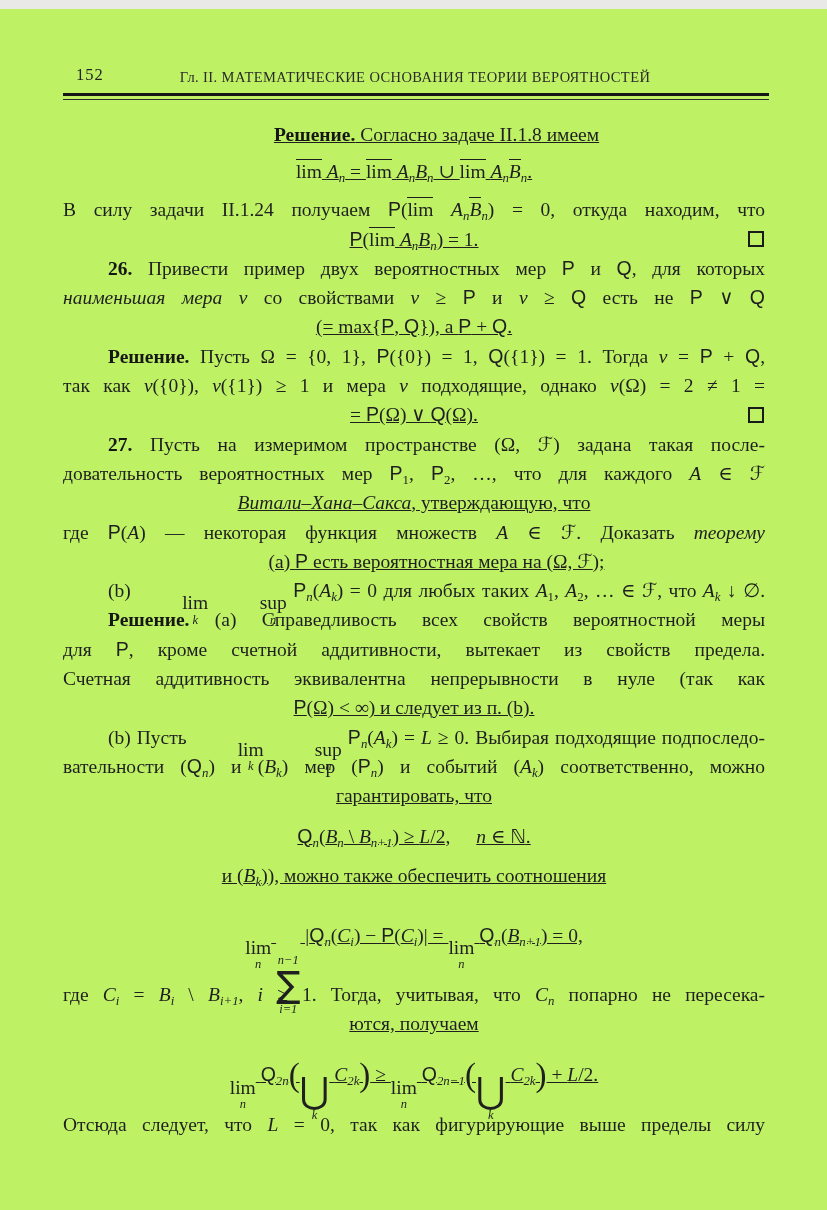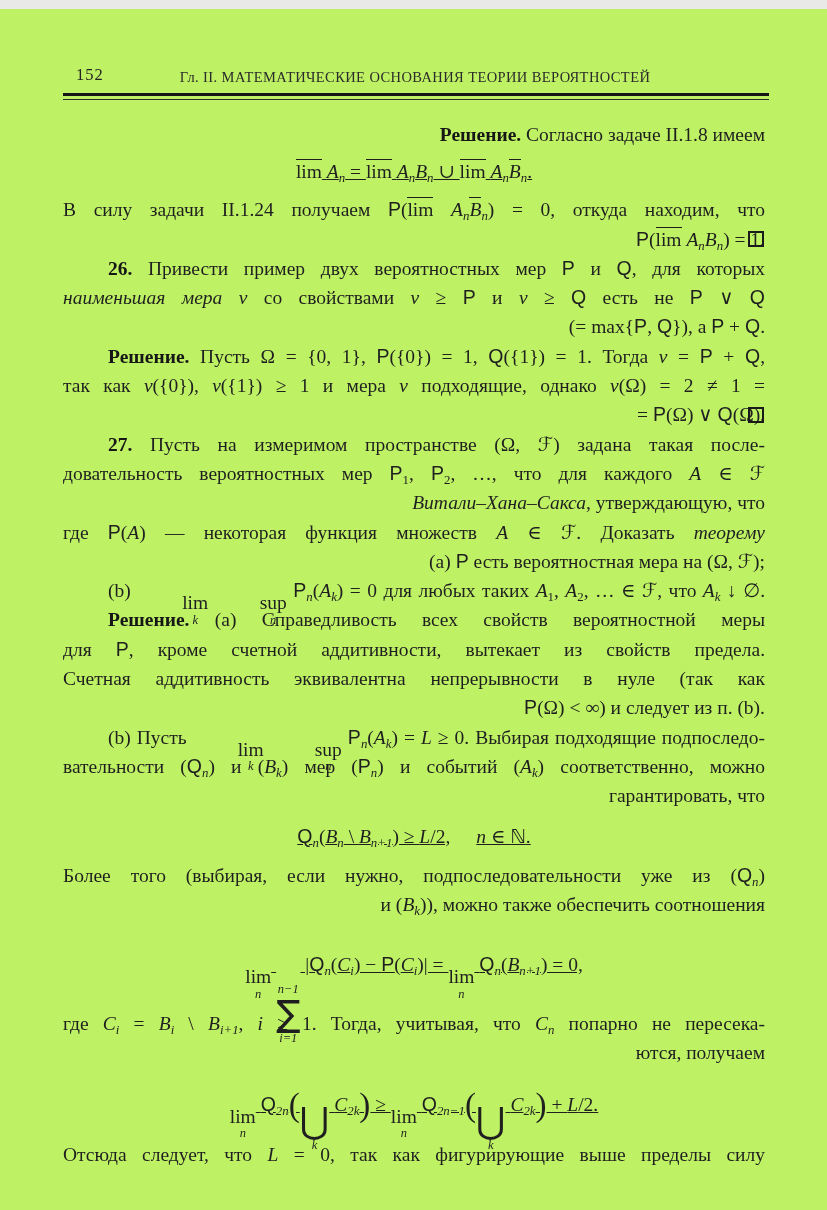--- a/index.html
+++ b/index.html
@@ -13,21 +13,21 @@
   .header{position:absolute;left:63px;top:56px;width:704px;text-align:center;}
   .pagenum{position:absolute;left:13px;top:0;font-size:16.5px;letter-spacing:1px;color:#232323;}
   .runtitle{font-size:14.5px;letter-spacing:.4px;color:#2a2a2a;white-space:nowrap;}
   .rule-thick{position:absolute;left:63px;top:84px;width:706px;height:3px;background:#161616;}
   .rule-thin{position:absolute;left:63px;top:90px;width:706px;height:1px;background:#2b2b2b;}
   
   .body{position:absolute;left:63px;top:111px;width:702px;}
   .ln{position:relative;}
   .t{height:29.3px;line-height:29.3px;}
   .j{text-align:justify;text-align-last:justify;}
-  .last{text-align:right;text-align-last:auto;}
+  .last{text-align:center;text-align-last:auto;text-decoration:underline;}
   .ind{text-indent:45px;}
   .f{text-align:right;text-align-last:center;text-decoration:underline;}
   .f1{height:46px;line-height:46px;}
   .f2{height:52px;line-height:52px;}
   .f3{height:50px;line-height:50px;}
   .f4{height:90px;line-height:90px;}
   .f5{height:72px;line-height:72px;}
   
   .r{color:inherit;}
   .b{font-weight:bold;color:#161616;}
@@ -89,21 +89,20 @@
       <div class="ln t ind j"><span class="r p">(b) Пусть </span><span class="st">
           <span class="mid">lim</span>
           <span class="sm">k</span>
         </span><span class="r p"> </span><span class="st">
           <span class="mid">sup</span>
           <span class="sm">n</span>
         </span><span class="r p"> </span><span class="r sf">P</span><span class="r sub">n</span><span class="r p">(</span><span class="r i">A</span><span class="r sub">k</span><span class="r p">) = </span><span class="r i">L</span><span class="r p"> ≥ 0. Выбирая подходящие подпоследо-</span></div>
       <div class="ln t j"><span class="r p">вательности (</span><span class="r sf">Q</span><span class="r sub">n</span><span class="r p">) и (</span><span class="r i">B</span><span class="r sub">k</span><span class="r p">) мер (</span><span class="r sf">P</span><span class="r sub">n</span><span class="r p">) и событий (</span><span class="r i">A</span><span class="r sub">k</span><span class="r p">) соответственно, можно</span></div>
       <div class="ln t last"><span class="r p">гарантировать, что</span></div>
       <div class="ln f f3"><span class="r sf">Q</span><span class="r sub">n</span><span class="r p">(</span><span class="r i">B</span><span class="r sub">n</span><span class="r p"> \ </span><span class="r i">B</span><span class="r sub">n+1</span><span class="r p">) ≥ </span><span class="r i">L</span><span class="r p">/2,</span><span class="r gap"></span><span class="r i">n</span><span class="r p"> ∈ </span><span class="r bb">ℕ</span><span class="r p">.</span></div>
-      <div class="ln t j"><span class="r p">Более того (выбирая, если нужно, подпоследовательности уже из (</span><span class="r sf">Q</span><span class="r sub">n</span><span class="r p">)</span></div>
       <div class="ln t last"><span class="r p">и (</span><span class="r i">B</span><span class="r sub">k</span><span class="r p">)), можно также обеспечить соотношения</span></div>
       <div class="ln f f4"><span class="st">
           <span class="mid">lim</span>
           <span class="sm">n</span>
         </span><span class="r p"> </span><span class="st big">
           <span class="sm">n−1</span>
           <span class="mid">∑</span>
           <span class="sm">i=1</span>
         </span><span class="r p"> |</span><span class="r sf">Q</span><span class="r sub">n</span><span class="r p">(</span><span class="r i">C</span><span class="r sub">i</span><span class="r p">) − </span><span class="r sf">P</span><span class="r p">(</span><span class="r i">C</span><span class="r sub">i</span><span class="r p">)| = </span><span class="st">
           <span class="mid">lim</span>

